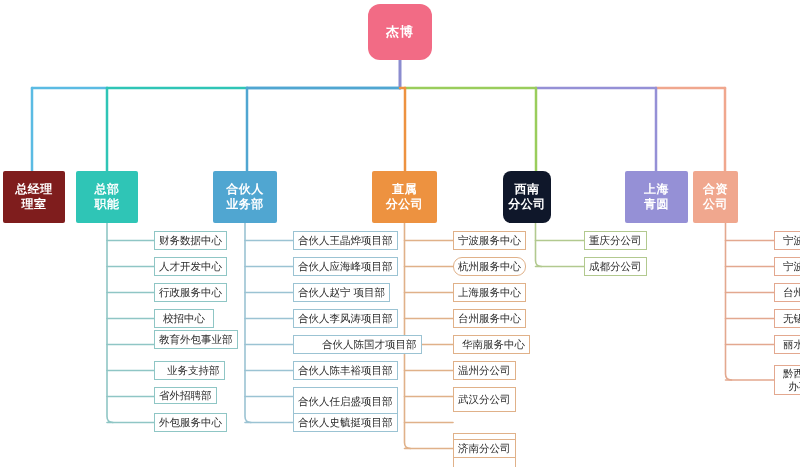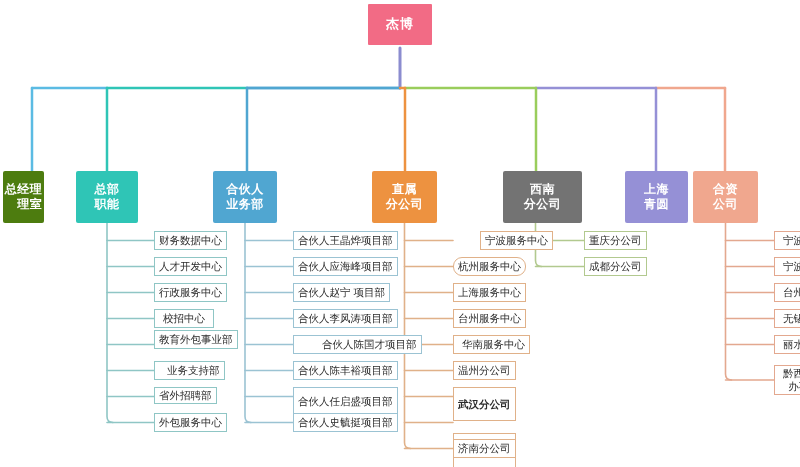--- a/index.html
+++ b/index.html
@@ -32,28 +32,28 @@
     box-sizing: border-box;
     display: flex;
     align-items: center;
     justify-content: center;
     text-align: center;
     line-height: 1.25;
   }
   
   .root-node {
     width: 64px;
-    height: 41px;
+    height: 56px;
     left: 368px;
     top: 4px;
     background: #f26b85;
     color: #ffffff;
     font-size: 13px;
     font-weight: bold;
-    border-radius: 1px;
+    border-radius: 12px;
     letter-spacing: 1px;
   }
   
   .l1-node {
     height: 52px;
     color: #ffffff;
     font-size: 12px;
     font-weight: bold;
     border-radius: 2px;
     top: 171px;
@@ -139,45 +139,45 @@
         <path d="M 725.5 318.5 L 774 318.5" fill="none" stroke="#e3a88f" stroke-width="1.6" stroke-linecap="round" stroke-linejoin="round"></path>
         <path d="M 725.5 344.5 L 774 344.5" fill="none" stroke="#e3a88f" stroke-width="1.6" stroke-linecap="round" stroke-linejoin="round"></path>
         <path d="M 725.5 380 L 774 380" fill="none" stroke="#e3a88f" stroke-width="1.6" stroke-linecap="round" stroke-linejoin="round"></path>
         <path d="M 725.5 223 L 725.5 374 Q 725.5 380 731.5 380" fill="none" stroke="#e3a88f" stroke-width="1.6" stroke-linecap="round" stroke-linejoin="round"></path>
       </g>
   </svg>
 
   <div class="node root-node">杰博</div>
 
   <div id="level1-container">
-      <div class="node l1-node" style="left: 3px; width: 41px; background: #4d7c0f; text-align: right;">
+      <div class="node l1-node" style="left: 3px; width: 62px; background: #7f1d1d;">
         <span class="l1-label">总经理
 理室</span>
       </div>
       <div class="node l1-node" style="left: 76px; width: 62px; background: rgb(47, 197, 182);">
         <span class="l1-label">总部
 职能</span>
       </div>
       <div class="node l1-node" style="left: 213px; width: 64px; background: rgb(80, 166, 209);">
         <span class="l1-label">合伙人
 业务部</span>
       </div>
       <div class="node l1-node" style="left: 372px; width: 65px; background: rgb(237, 146, 64);">
         <span class="l1-label">直属
 分公司</span>
       </div>
-      <div class="node l1-node" style="left: 503px; width: 79px; background: #737373;">
+      <div class="node l1-node" style="left: 503px; width: 48px; background: #0f172a; border-radius: 8px;">
         <span class="l1-label">西南
 分公司</span>
       </div>
       <div class="node l1-node" style="left: 625px; width: 63px; background: rgb(149, 144, 214);">
         <span class="l1-label">上海
 青圆</span>
       </div>
-      <div class="node l1-node" style="left: 693px; width: 65px; background: rgb(240, 167, 142); font-family: Liberation Serif, serif;">
+      <div class="node l1-node" style="left: 693px; width: 45px; background: rgb(240, 167, 142); font-family: Liberation Serif, serif;">
         <span class="l1-label">合资
 公司</span>
       </div>
     </div>
   <div id="leaf-container">
       <div class="leaf" style="left: 154px; top: 231px; height: 19px; border-color: rgb(143, 198, 197); min-width: 60px;"><span>财务数据中心</span></div>
       <div class="leaf" style="left: 154px; top: 257px; height: 19px; border-color: rgb(143, 198, 197); min-width: 60px;"><span>人才开发中心</span></div>
       <div class="leaf" style="left: 154px; top: 283px; height: 19px; border-color: rgb(143, 198, 197); min-width: 60px;"><span>行政服务中心</span></div>
       <div class="leaf" style="left: 154px; top: 309px; height: 19px; border-color: rgb(143, 198, 197); min-width: 60px;"><span>校招中心</span></div>
       <div class="leaf" style="left: 154px; top: 330px; height: 19px; border-color: rgb(143, 198, 197); min-width: 60px;"><span>教育外包事业部</span></div>
@@ -185,27 +185,27 @@
       <div class="leaf" style="left: 154px; top: 387px; height: 17px; border-color: rgb(143, 198, 197); min-width: 60px;"><span>省外招聘部</span></div>
       <div class="leaf" style="left: 154px; top: 413px; height: 19px; border-color: rgb(143, 198, 197); min-width: 60px;"><span>外包服务中心</span></div>
       <div class="leaf" style="left: 293px; top: 231px; height: 19px; border-color: rgb(155, 195, 211); min-width: 60px;"><span>合伙人王晶烨项目部</span></div>
       <div class="leaf" style="left: 293px; top: 257px; height: 19px; border-color: rgb(155, 195, 211); min-width: 60px;"><span>合伙人应海峰项目部</span></div>
       <div class="leaf" style="left: 293px; top: 283px; height: 19px; border-color: rgb(155, 195, 211); min-width: 60px;"><span>合伙人赵宁 项目部</span></div>
       <div class="leaf" style="left: 293px; top: 309px; height: 19px; border-color: rgb(155, 195, 211); min-width: 60px;"><span>合伙人李风涛项目部</span></div>
       <div class="leaf" style="left: 293px; top: 335px; height: 19px; border-color: rgb(155, 195, 211); min-width: 60px; padding-left: 28px;"><span>合伙人陈国才项目部</span></div>
       <div class="leaf" style="left: 293px; top: 361px; height: 19px; border-color: rgb(155, 195, 211); min-width: 60px;"><span>合伙人陈丰裕项目部</span></div>
       <div class="leaf" style="left: 293px; top: 387px; height: 29px; border-color: rgb(155, 195, 211); min-width: 60px;"><span>合伙人任启盛项目部</span></div>
       <div class="leaf" style="left: 293px; top: 413px; height: 19px; border-color: rgb(155, 195, 211); min-width: 60px;"><span>合伙人史毓挺项目部</span></div>
-      <div class="leaf" style="left: 453px; top: 231px; height: 19px; border-color: rgb(224, 177, 137); min-width: 60px; margin-left: 27px;"><span>宁波服务中心</span></div>
+      <div class="leaf" style="left: 453px; top: 231px; height: 19px; border-color: rgb(224, 177, 137); min-width: 60px;"><span>宁波服务中心</span></div>
       <div class="leaf" style="left: 453px; top: 257px; height: 19px; border-color: rgb(224, 177, 137); min-width: 60px; border-radius: 9px;"><span>杭州服务中心</span></div>
       <div class="leaf" style="left: 453px; top: 283px; height: 19px; border-color: rgb(224, 177, 137); min-width: 60px;"><span>上海服务中心</span></div>
       <div class="leaf" style="left: 453px; top: 309px; height: 19px; border-color: rgb(224, 177, 137); min-width: 60px;"><span>台州服务中心</span></div>
       <div class="leaf" style="left: 453px; top: 335px; height: 19px; border-color: rgb(224, 177, 137); min-width: 60px; padding-left: 8px;"><span>华南服务中心</span></div>
       <div class="leaf" style="left: 453px; top: 361px; height: 19px; border-color: rgb(224, 177, 137); min-width: 60px;"><span>温州分公司</span></div>
-      <div class="leaf" style="left: 453px; top: 387px; height: 34px; border-color: rgb(224, 177, 137); min-width: 60px; font-weight: bold;"><span>武汉分公司</span></div>
+      <div class="leaf" style="left: 453px; top: 387px; height: 25px; border-color: rgb(224, 177, 137); min-width: 60px;"><span>武汉分公司</span></div>
       <div class="leaf" style="left: 453px; top: 433px; height: 36px; border-color: rgb(224, 177, 137); min-width: 60px;"><span>长沙分公司</span></div>
       <div class="leaf" style="left: 453px; top: 439px; height: 19px; border-color: rgb(224, 177, 137); min-width: 60px;"><span>济南分公司</span></div>
       <div class="leaf" style="left: 584px; top: 231px; height: 19px; border-color: rgb(178, 201, 143); min-width: 60px;"><span>重庆分公司</span></div>
       <div class="leaf" style="left: 584px; top: 257px; height: 19px; border-color: rgb(178, 201, 143); min-width: 60px;"><span>成都分公司</span></div>
       <div class="leaf" style="left: 774px; top: 231px; height: 19px; border-color: rgb(227, 168, 143); min-width: 60px;"><span>宁波华柱</span></div>
       <div class="leaf" style="left: 774px; top: 257px; height: 19px; border-color: rgb(227, 168, 143); min-width: 60px;"><span>宁波源和</span></div>
       <div class="leaf" style="left: 774px; top: 283px; height: 19px; border-color: rgb(227, 168, 143); min-width: 60px;"><span>台州雷博</span></div>
       <div class="leaf" style="left: 774px; top: 309px; height: 19px; border-color: rgb(227, 168, 143); min-width: 60px;"><span>无锡杰博</span></div>
       <div class="leaf" style="left: 774px; top: 335px; height: 19px; border-color: rgb(227, 168, 143); min-width: 60px;"><span>丽水杰博</span></div>
       <div class="leaf" style="left: 774px; top: 365px; height: 30px; border-color: rgb(227, 168, 143); min-width: 60px;"><span>黔西南州

